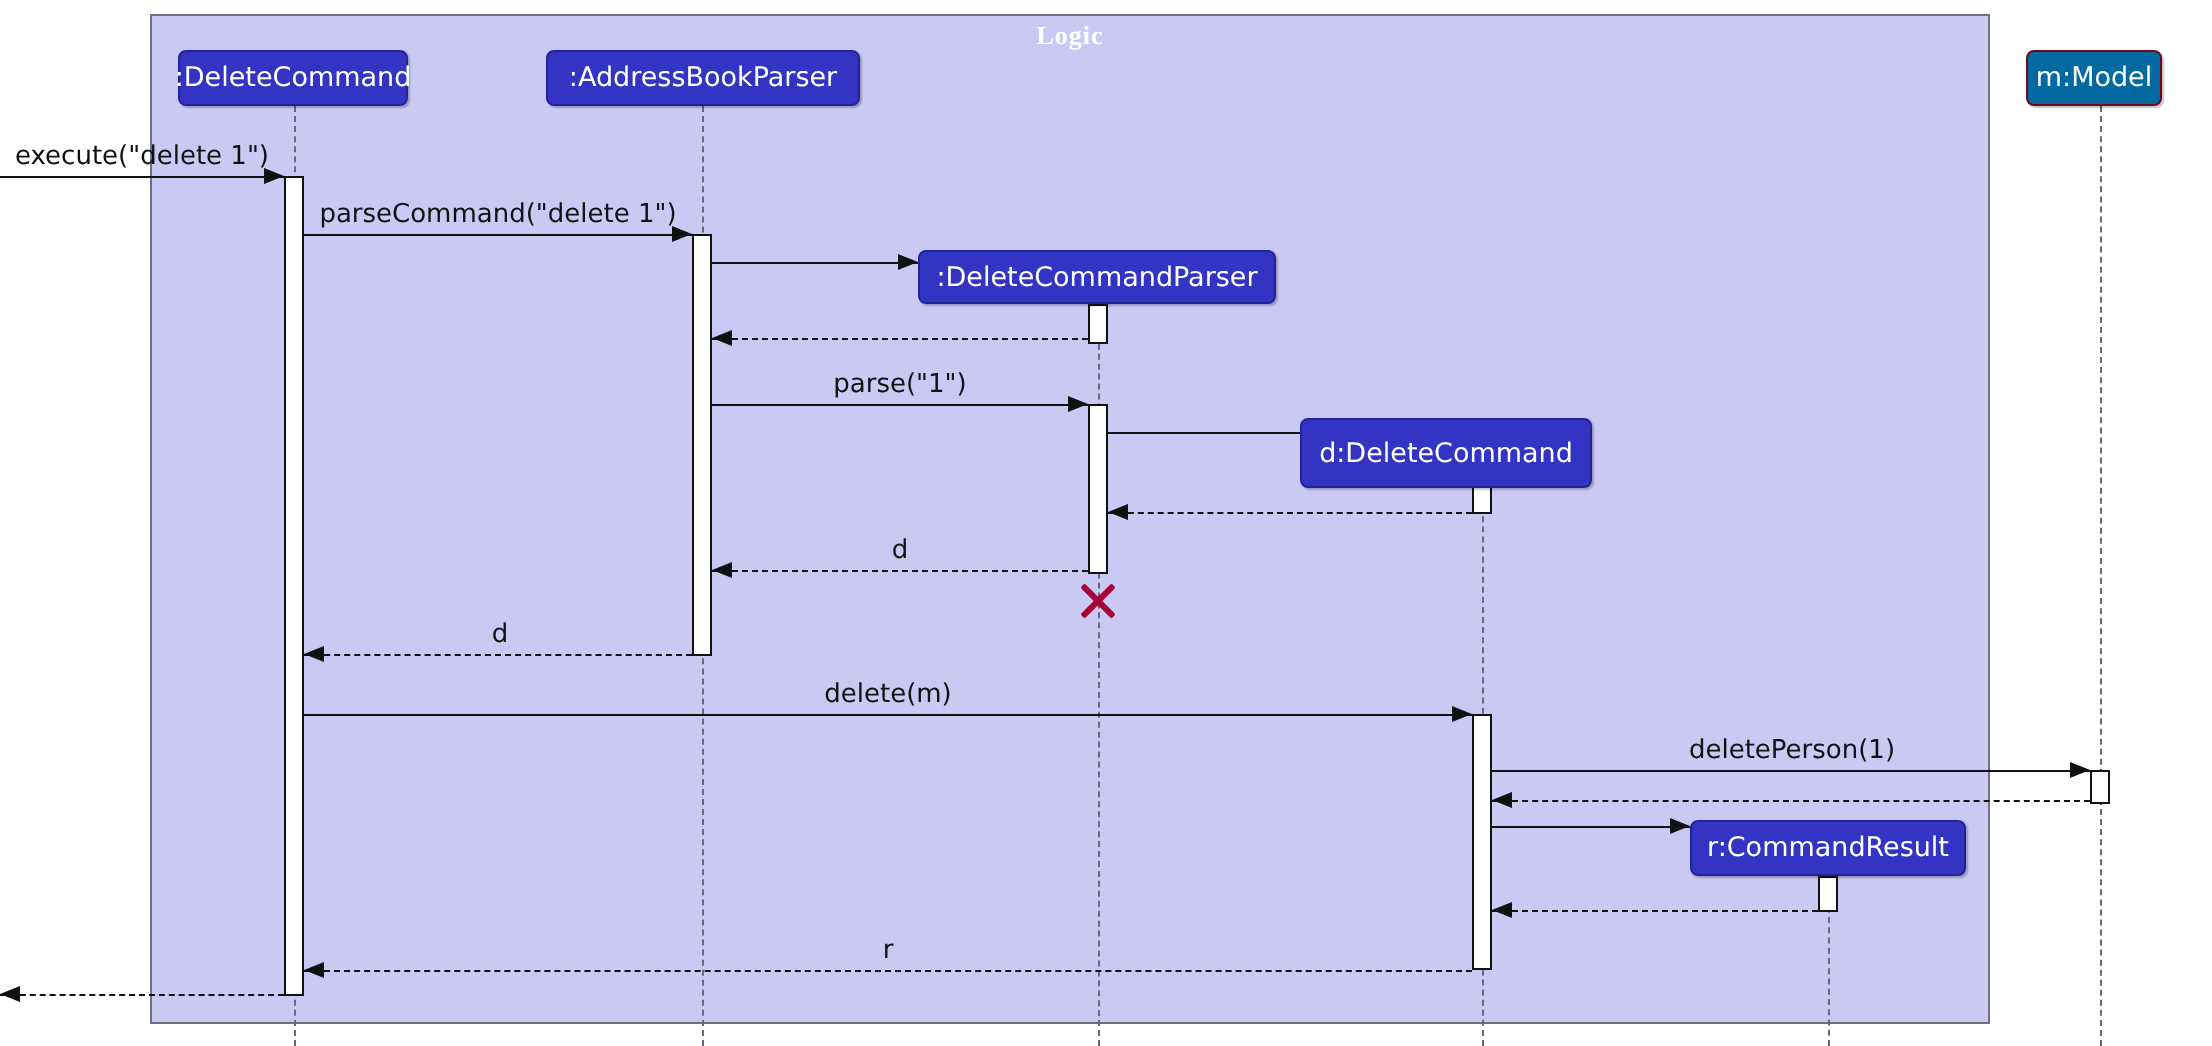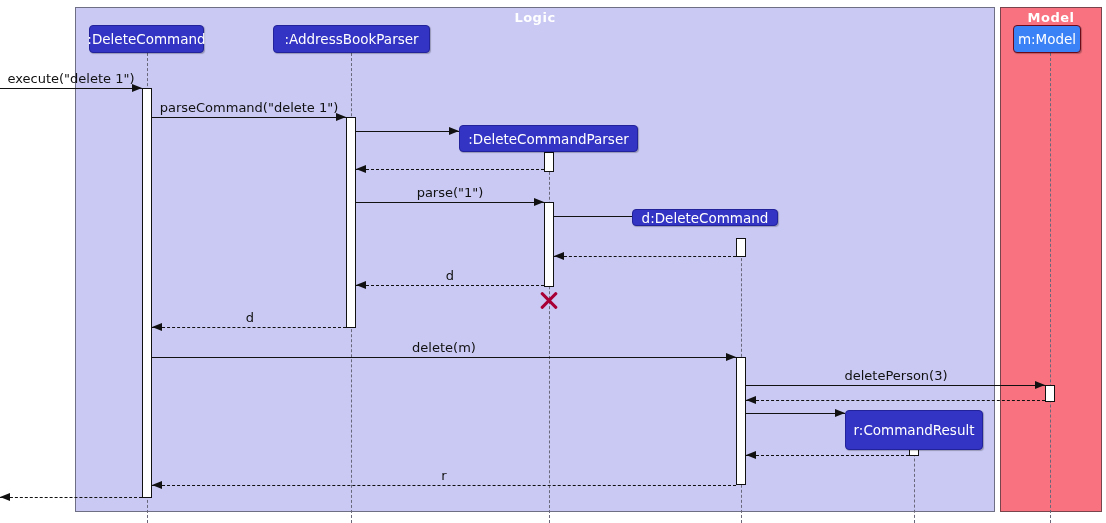--- a/index.html
+++ b/index.html
@@ -39,25 +39,22 @@
   }
   .destruction{position:absolute;}
   .destruction .bar{
     position:absolute;left:0;top:50%;width:100%;height:3px;margin-top:-1.5px;border-radius:1px;
   }
 </style>
 </head>
 <body>
 
 <div id="stage">
-  <div class="frame" id="frame-logic" style="left: 75px; top: 7px; width: 920px; height: 505px; background: rgb(201, 201, 244); border-color: rgb(110, 110, 133);">
+  <div class="frame" id="frame-logic" style="left: 75px; top: 7px; width: 920px; height: 505px; background: rgb(201, 201, 244); border-color: rgb(110, 110, 133); font-family: Liberation Serif, serif;">
     <div class="frame-title" style="color: rgb(255, 255, 255);">Logic</div>
-  </div>
-  <div class="frame" id="frame-model" style="left: 1000px; top: 7px; width: 102px; height: 505px; background: rgb(248, 115, 127); border-color: rgb(122, 68, 76);">
-    <div class="frame-title" style="color: rgb(255, 255, 255);">Model</div>
   </div>
   <div id="layer-lifelines">
       <div class="lifeline" style="left: 147px; top: 53px; height: 470px; border-left-color: rgb(104, 104, 122);"></div>
       <div class="lifeline" style="left: 351px; top: 53px; height: 470px; border-left-color: rgb(104, 104, 122);"></div>
       <div class="lifeline" style="left: 549px; top: 152px; height: 371px; border-left-color: rgb(104, 104, 122);"></div>
       <div class="lifeline" style="left: 741px; top: 238px; height: 285px; border-left-color: rgb(104, 104, 122);"></div>
       <div class="lifeline" style="left: 914px; top: 438px; height: 85px; border-left-color: rgb(104, 104, 122);"></div>
       <div class="lifeline" style="left: 1050px; top: 53px; height: 470px; border-left-color: rgb(104, 104, 122);"></div>
     </div>
   <div id="layer-activations">
@@ -96,34 +93,34 @@
       <div class="arrowhead left" style="top: 281px; left: 356px;"></div>
       <div class="msg-label" style="left: 450px; top: 268px;">d</div>
       <div class="msg-line dashed" style="left: 152px; top: 327px; width: 194px;"></div>
       <div class="arrowhead left" style="top: 323px; left: 152px;"></div>
       <div class="msg-label" style="left: 250px; top: 310px;">d</div>
       <div class="msg-line" style="left: 152px; top: 357px; width: 584px;"></div>
       <div class="arrowhead right" style="top: 353px; left: 726px;"></div>
       <div class="msg-label" style="left: 444px; top: 340px;">delete(m)</div>
       <div class="msg-line" style="left: 746px; top: 385px; width: 299px;"></div>
       <div class="arrowhead right" style="top: 381px; left: 1035px;"></div>
-      <div class="msg-label" style="left: 896px; top: 368px;">deletePerson(3)</div>
+      <div class="msg-label" style="left: 896px; top: 368px;">deletePerson(1)</div>
       <div class="msg-line dashed" style="left: 746px; top: 400px; width: 299px;"></div>
       <div class="arrowhead left" style="top: 396px; left: 746px;"></div>
       <div class="msg-line" style="left: 746px; top: 413px; width: 99px;"></div>
       <div class="arrowhead right" style="top: 409px; left: 835px;"></div>
       <div class="msg-line dashed" style="left: 746px; top: 455px; width: 163px;"></div>
       <div class="arrowhead left" style="top: 451px; left: 746px;"></div>
       <div class="msg-line dashed" style="left: 152px; top: 485px; width: 584px;"></div>
       <div class="arrowhead left" style="top: 481px; left: 152px;"></div>
       <div class="msg-label" style="left: 444px; top: 468px;">r</div>
       <div class="msg-line dashed" style="left: 0px; top: 497px; width: 142px;"></div>
       <div class="arrowhead left" style="top: 493px; left: 0px;"></div>
     </div>
   <div id="layer-participants">
       <div class="participant" style="left: 89px; top: 25px; width: 115px; height: 28px; background: rgb(51, 51, 196); border: 1px solid rgb(34, 34, 154);">:DeleteCommand</div>
       <div class="participant" style="left: 273px; top: 25px; width: 157px; height: 28px; background: rgb(51, 51, 196); border: 1px solid rgb(34, 34, 154);">:AddressBookParser</div>
       <div class="participant" style="left: 459px; top: 125px; width: 179px; height: 27px; background: rgb(51, 51, 196); border: 1px solid rgb(34, 34, 154);">:DeleteCommandParser</div>
-      <div class="participant" style="left: 632px; top: 209px; width: 146px; height: 17px; background: rgb(51, 51, 196); border: 1px solid rgb(34, 34, 154);">d:DeleteCommand</div>
-      <div class="participant" style="left: 845px; top: 410px; width: 138px; height: 40px; background: rgb(51, 51, 196); border: 1px solid rgb(34, 34, 154);">r:CommandResult</div>
-      <div class="participant" style="left: 1013px; top: 25px; width: 68px; height: 28px; background: #3b82f6; border: 1px solid rgb(110, 10, 24);">m:Model</div>
+      <div class="participant" style="left: 650px; top: 209px; width: 146px; height: 35px; background: rgb(51, 51, 196); border: 1px solid rgb(34, 34, 154);">d:DeleteCommand</div>
+      <div class="participant" style="left: 845px; top: 410px; width: 138px; height: 28px; background: rgb(51, 51, 196); border: 1px solid rgb(34, 34, 154);">r:CommandResult</div>
+      <div class="participant" style="left: 1013px; top: 25px; width: 68px; height: 28px; background: #0369a1; border: 1px solid rgb(110, 10, 24);">m:Model</div>
     </div>
 </div>
 
 </body></html>

